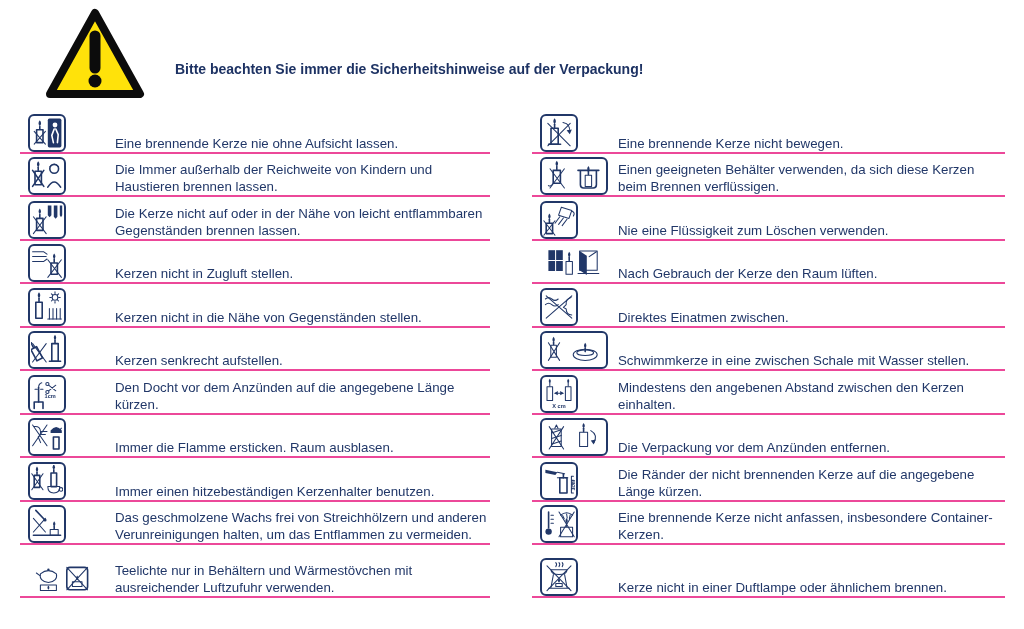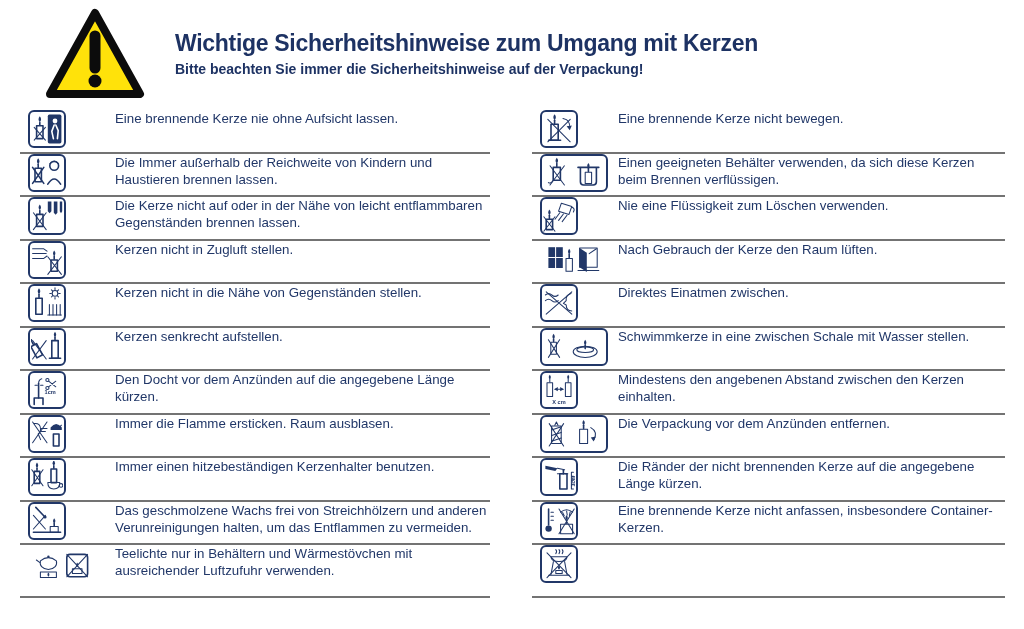--- a/index.html
+++ b/index.html
@@ -8,21 +8,21 @@
   
   .warn-tri{position:absolute;left:44px;top:6px;width:102px;height:96px;}
   .title{position:absolute;left:175px;top:30px;font-size:23px;font-weight:bold;
          letter-spacing:-0.3px;color:#1d3263;white-space:nowrap;}
   .subtitle{position:absolute;left:175px;top:61px;font-size:14px;font-weight:bold;
             color:#1d3263;white-space:nowrap;}
   
   .col{position:absolute;top:110px;}
   .col.left{left:20px;width:470px;}
   .col.right{left:532px;width:473px;}
-  .row{display:flex;align-items:flex-start;min-height:43.5px;border-bottom:2px solid #737373;
+  .row{display:flex;align-items:flex-end;min-height:43.5px;border-bottom:2px solid #ec4899;
        padding-left:8px;box-sizing:border-box;}
   .row:last-child{min-height:53px;}
   .icon-slot{flex:none;display:flex;align-items:center;}
   .col.left .icon-slot{width:87px;}
   .col.right .icon-slot{width:78px;}
   .txt{flex:1;font-size:13.3px;line-height:17px;color:#213768;padding-right:2px;}
   
   .sym{display:inline-flex;align-items:center;justify-content:center;width:38px;height:38px;
        border:2px solid #213768;border-radius:6px;background:#fff;box-sizing:border-box;}
   .sym.wide{width:68px;}
@@ -41,21 +41,20 @@
 </head>
 <body>
 
 <div class="page">
 
   <svg class="warn-tri" viewBox="0 0 102 96">
     <path d="M51 7 L96 88 L6 88 Z" fill="#ffe20a" stroke="#0c0c0c" stroke-width="8" stroke-linejoin="round"></path>
     <path d="M51 30 L51 62" stroke="#0c0c0c" stroke-width="11" stroke-linecap="round"></path>
     <circle cx="51" cy="75" r="6.5" fill="#0c0c0c"></circle>
   </svg>
-  <div class="title">Wichtige Sicherheitshinweise zum Umgang mit Kerzen</div>
   <div class="subtitle">Bitte beachten Sie immer die Sicherheitshinweise auf der Verpackung!</div>
 
   <div class="col left">
 
     <div class="row">
       <div class="icon-slot">
         <span class="sym">
           <svg class="pict" viewBox="0 0 40 40">
             <rect x="21" y="2" width="17" height="36" rx="2" class="f"></rect>
             <circle cx="30" cy="10" r="3" class="fw"></circle>
@@ -431,16 +430,17 @@
             <path d="M16 7 q2 -3 0 -5 M20 7 q2 -3 0 -5 M24 7 q2 -3 0 -5" class="thin"></path>
             <path d="M10 11 h20 q0 6 -10 6 q-10 0 -10 -6 z" class="thin"></path>
             <path d="M13 17 l-3 16 M27 17 l3 16" class="thin"></path>
             <path d="M7 34 h26" class="thin"></path>
             <rect x="16" y="28" width="8" height="4" class="thin"></rect>
             <path class="f" d="M20 21.5 q2.6 3 0 5.8 q-2.6 -2.8 0 -5.8"></path>
             <path d="M5 6 L35 37 M35 6 L5 37" class="thin"></path>
           </svg>
         </span>
       </div>
+      <div class="txt">Kerze nicht in einer Duftlampe oder ähnlichem brennen.</div>
     </div>
 
   </div>
 </div>
 
 </body></html>

